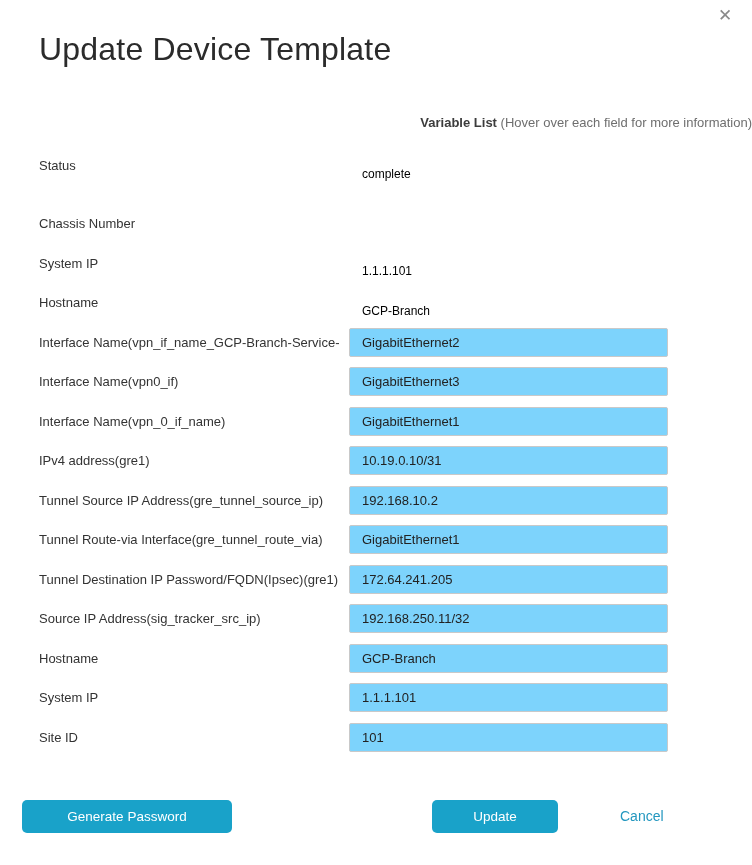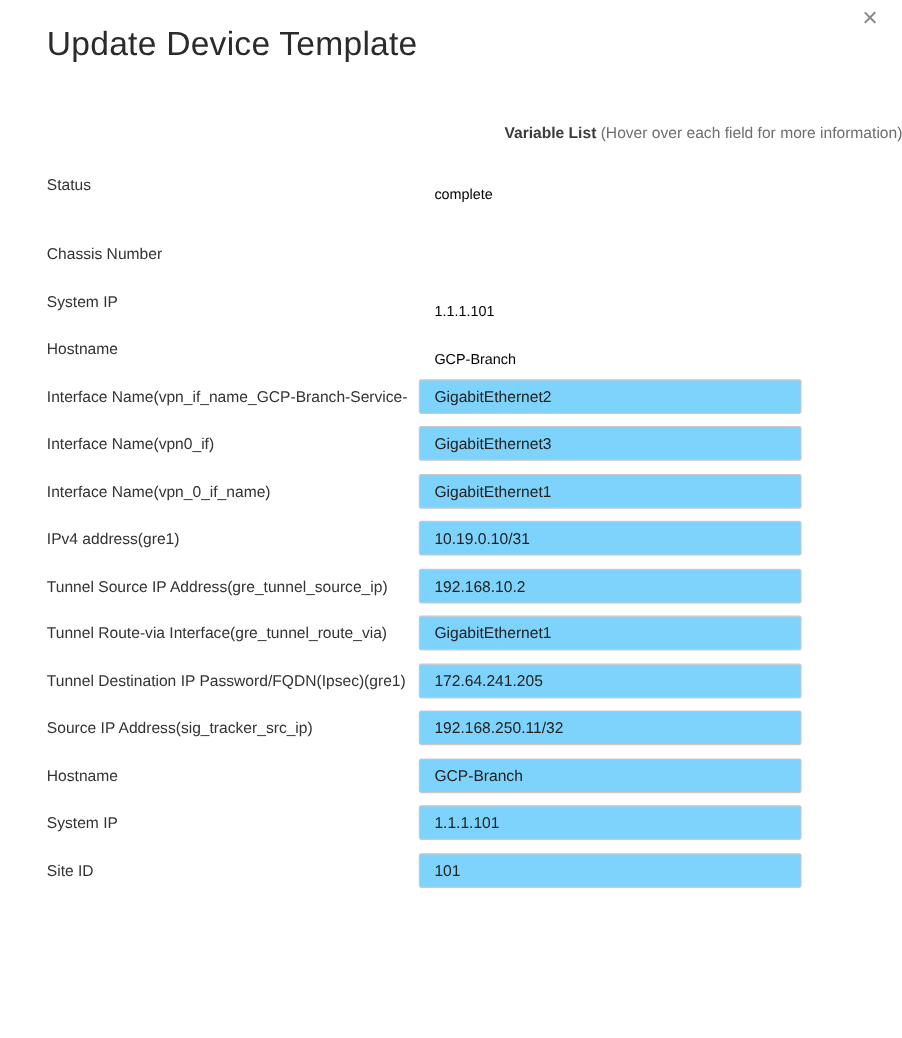--- a/index.html
+++ b/index.html
@@ -18,22 +18,22 @@
   }
   .dialog{position:relative;width:752px;height:865px;background:#fff;}
   .close-btn{
     position:absolute;top:4px;right:16px;
     width:22px;height:22px;
     font-size:17px;font-weight:300;color:#8a8a8a;
     display:flex;align-items:center;justify-content:center;
     cursor:pointer;line-height:1;
   }
   .dialog-title{
-    margin:0;padding:20px 0 0 39px;
-    font-size:28px;font-weight:300;color:#2b2b2b;
+    margin:0;padding:32px 0 0 39px;
+    font-size:32px;font-weight:300;color:#2b2b2b;
     line-height:34px;letter-spacing:0.2px;
   }
   .subheading{
     margin:49px 0 0 39px;
     font-size:13px;line-height:16px;text-align:right;
   }
   .subheading .sh-strong{font-weight:bold;color:#3c3c3c;}
   .subheading .sh-note{font-weight:400;color:#6e6e6e;}
   .form-rows{margin-top:15px;}
   .row{
@@ -148,14 +148,19 @@
       <div class="row">
         <div class="row-label">System IP</div>
         <div class="row-value"><input class="field-input" type="text" value="1.1.1.101" style=""></div>
       </div>
       <div class="row">
         <div class="row-label">Site ID</div>
         <div class="row-value"><input class="field-input" type="text" value="101" style=""></div>
       </div>
     </div>
 
+  <div class="footer">
+    <button class="btn btn-generate">Generate Password</button>
+    <button class="btn btn-update">Update</button>
+    <button class="cancel-link">Cancel</button>
+  </div>
 
 </div>
 
 </body></html>

